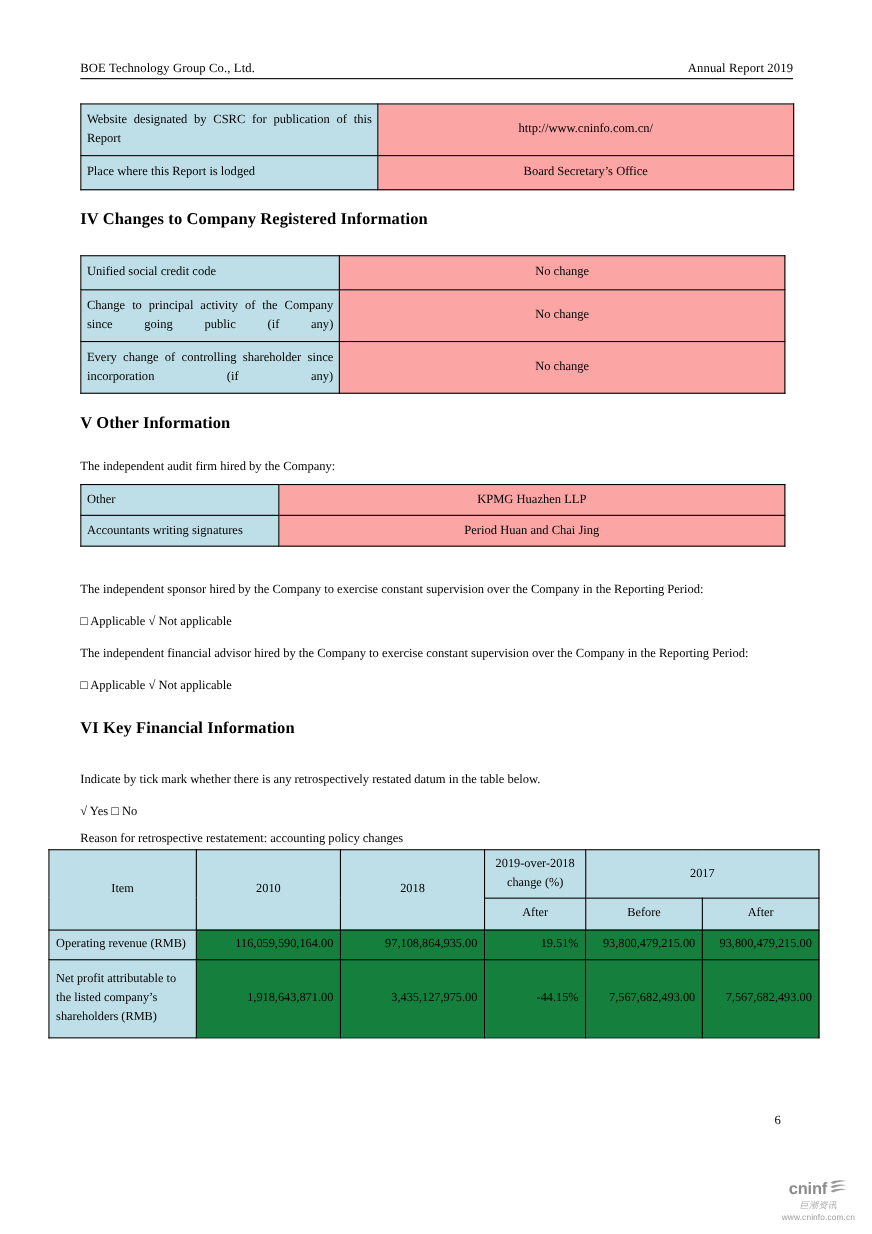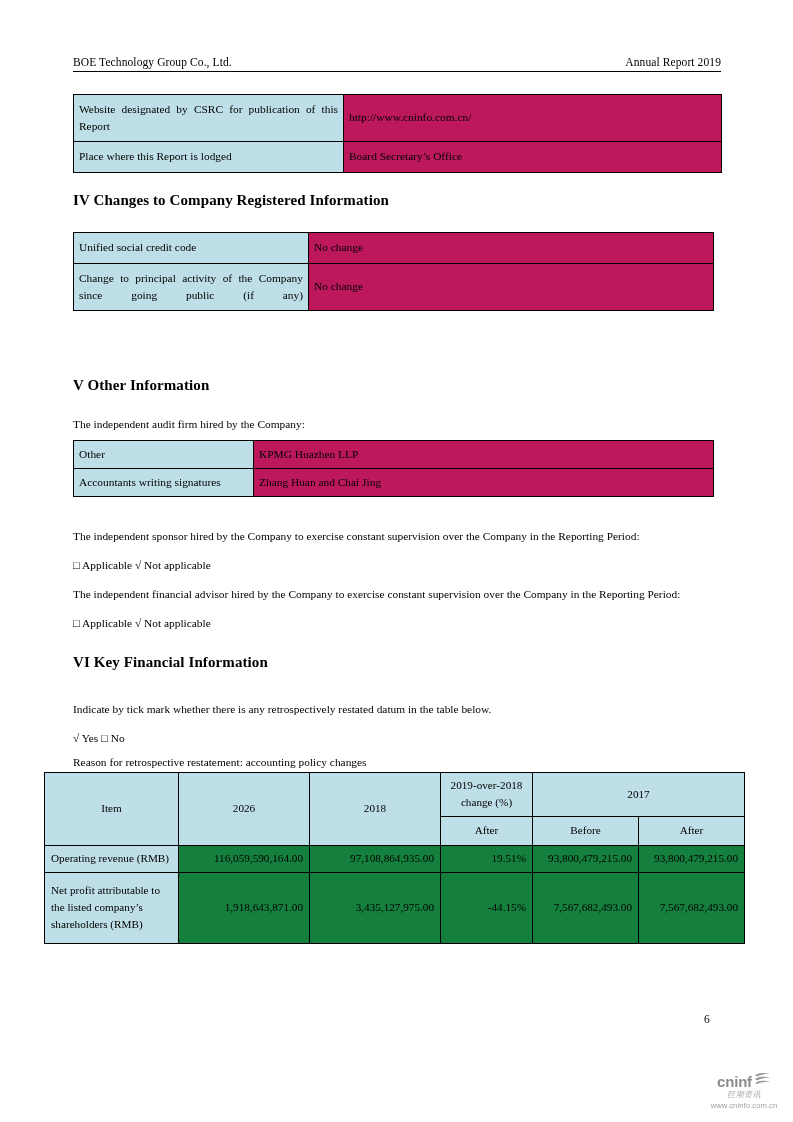--- a/index.html
+++ b/index.html
@@ -74,21 +74,21 @@
     font-weight: normal;
     line-height: 1.5;
   }
   td.lbl {
     background: #bfdfe8;
   }
   td.just {
     text-align: justify;
     text-align-last: justify;
   }
-  td.val { background: #be185d; }
+  td.val { background: #fca5a5; text-align: center; }
 
   
   table.fin {
     border-collapse: collapse;
     table-layout: fixed;
     font-size: 11.2px;
   }
   table.fin td {
     border: 1px solid #000000;
     padding: 4px 6px;
@@ -121,21 +121,20 @@
     position: absolute;
     left: 700px;
     top: 1072px;
     width: 88px;
     text-align: center;
     color: #9a9a9a;
     font-family: "Liberation Sans", sans-serif;
   }
   .logo .row1 {
     display: flex;
-    align-items: center;
     justify-content: center;
     gap: 2px;
   }
   .logo .word {
     font-size: 15px;
     font-weight: bold;
     letter-spacing: -0.2px;
     color: #8c8c8c;
   }
   .logo .swoosh { display: block; }
@@ -193,20 +192,24 @@
           </colgroup>
       <tbody>
         <tr>
           <td class="lbl" style="height:22px;">Unified social credit code</td>
           <td class="val">No change</td>
         </tr>
         <tr>
           <td class="lbl just" style="height:38px;">Change to principal activity of the Company since going public (if any)</td>
           <td class="val">No change</td>
         </tr>
+        <tr>
+          <td class="lbl just" style="height:38px;">Every change of controlling shareholder since incorporation (if any)</td>
+          <td class="val">No change</td>
+        </tr>
       </tbody>
     </table>
   </div>
 
   <h2 class="sec block" style="left:73px; top:377px;">V Other Information</h2>
 
   <p class="para block" style="left:73px; top:417px;">The independent audit firm hired by the Company:</p>
 
   <div class="block" style="left:73px; top:440px;">
     <table class="doc" style="width:640px;">
@@ -214,21 +217,21 @@
             <col style="width:180px;">
             <col style="width:460px;">
           </colgroup>
       <tbody>
         <tr>
           <td class="lbl" style="height:19px;">Other</td>
           <td class="val">KPMG Huazhen LLP</td>
         </tr>
         <tr>
           <td class="lbl" style="height:19px;">Accountants writing signatures</td>
-          <td class="val">Zhang Huan and Chai Jing</td>
+          <td class="val">Period Huan and Chai Jing</td>
         </tr>
       </tbody>
     </table>
   </div>
 
   <p class="para block" style="left:73px; top:529px; width:660px;">The independent sponsor hired by the Company to exercise constant supervision over the Company in the Reporting Period:</p>
   <p class="para block" style="left:73px; top:558px;">□ Applicable √ Not applicable</p>
 
   <p class="para block" style="left:73px; top:587px; width:660px;">The independent financial advisor hired by the Company to exercise constant supervision over the Company in the Reporting Period:</p>
   <p class="para block" style="left:73px; top:616px;">□ Applicable √ Not applicable</p>
@@ -245,21 +248,21 @@
         <col style="width:134px;">
         <col style="width:131px;">
         <col style="width:131px;">
         <col style="width:92px;">
         <col style="width:106px;">
         <col style="width:106px;">
       </colgroup>
       <tbody>
         <tr>
           <td class="head" rowspan="2" style="height:48px;">Item</td>
-          <td class="head" rowspan="2">2026</td>
+          <td class="head" rowspan="2">2010</td>
           <td class="head" rowspan="2">2018</td>
           <td class="head">2019-over-2018 change (%)</td>
           <td class="head" colspan="2">2017</td>
         </tr>
         <tr>
           <td class="head" style="height:20px;">After</td>
           <td class="head">Before</td>
           <td class="head">After</td>
         </tr>
         <tr>

